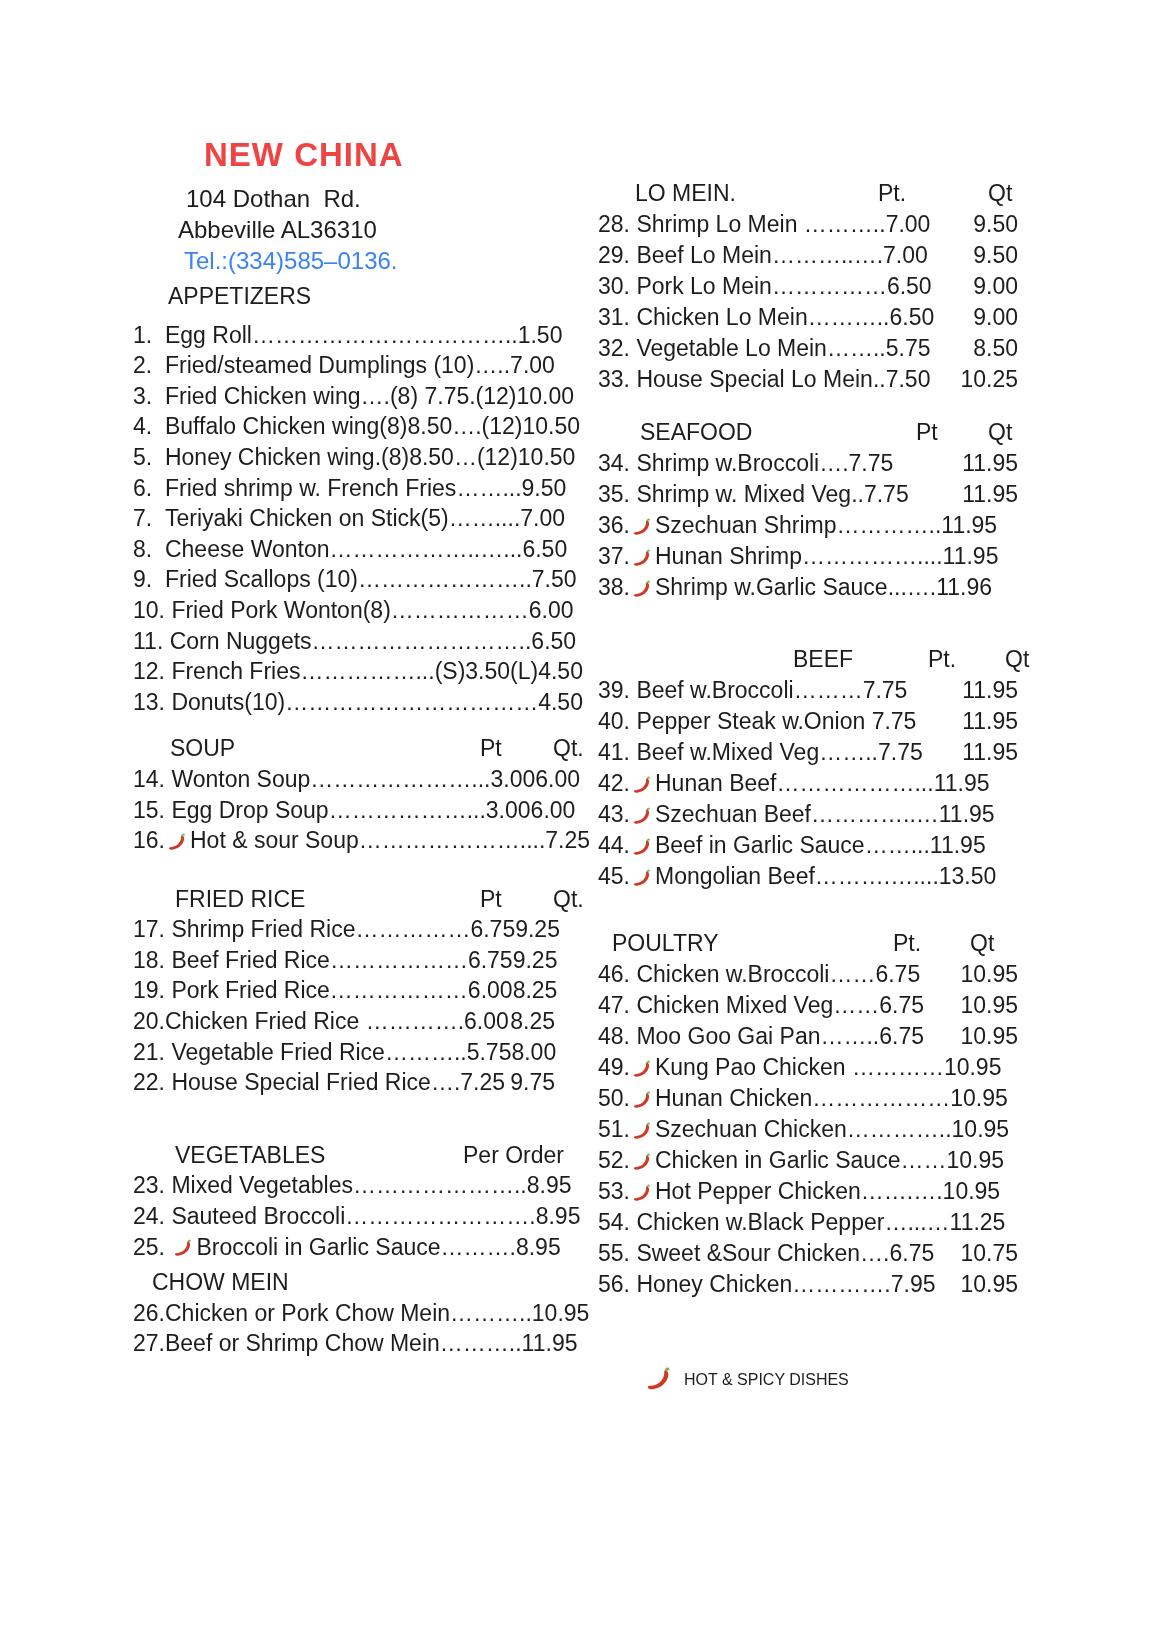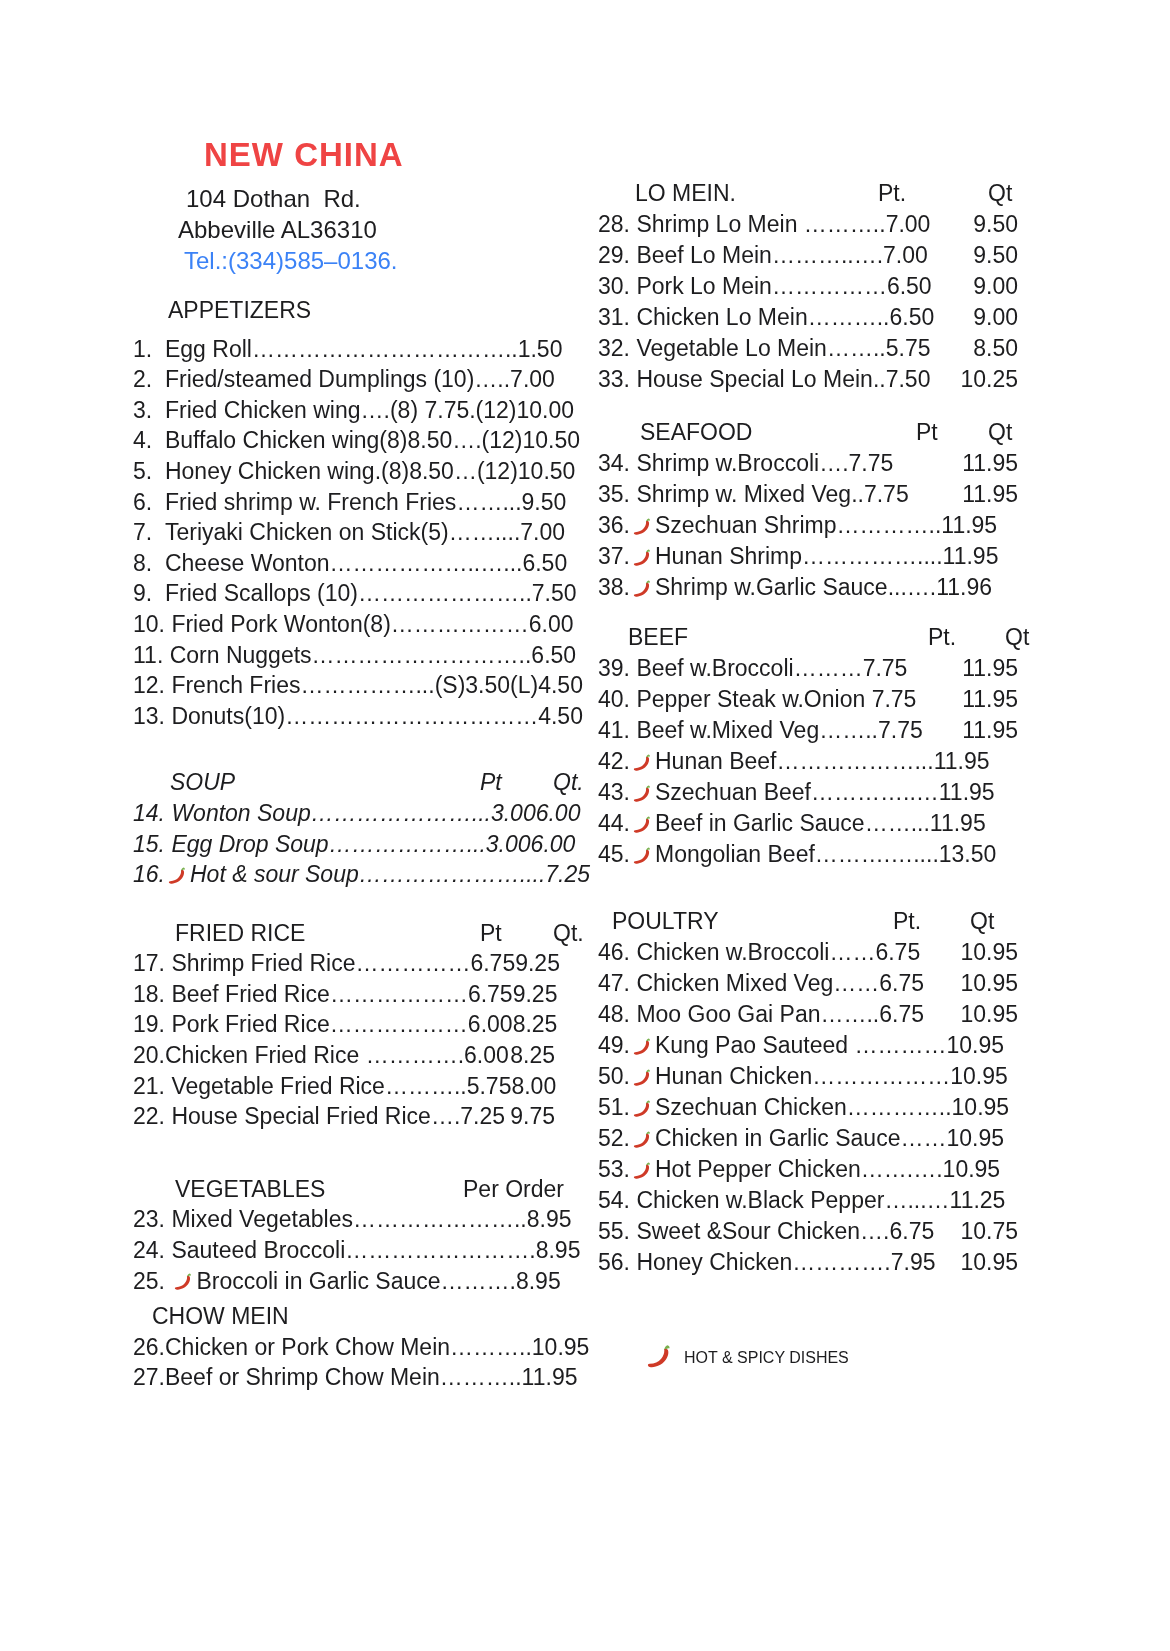--- a/index.html
+++ b/index.html
@@ -10,21 +10,21 @@
   }
   .page{position:absolute;inset:0;}
   .header{position:absolute;left:178px;top:136px;}
   .restaurant-name{font-size:33px;font-weight:700;letter-spacing:1px;margin-left:26px;color:#ef4444;}
   .addr{font-size:24px;line-height:31px;margin-top:9px;}
   .addr div{white-space:pre;}
   .addr .l1{padding-left:8px;}
   .addr .l2{padding-left:0px;}
   .phone{color:#3b82f6;padding-left:6px;}
   .column{position:absolute;font-size:23px;}
-  .col-left{left:133px;top:295px;width:422px;}
+  .col-left{left:133px;top:281px;width:422px;}
   .col-right{left:598px;top:178px;width:420px;}
   .line{display:flex;white-space:pre;line-height:30.6px;align-items:baseline;}
   .col-right .line{line-height:31px;}
   .sec-head{position:relative;line-height:30.6px;white-space:pre;}
   .col-right .sec-head{line-height:31px;}
   .qt{margin-left:auto;}
   .pt-label,.qt-label{position:absolute;top:0;}
   
   .sec-appetizers .sec-title{padding-left:35px;}
   .sec-appetizers .sec-head{margin-bottom:8px;}
@@ -38,26 +38,26 @@
   .sec-poultry .sec-title{padding-left:14px;}
   
   .sec-soup .pt-label{left:347px;}      .sec-soup .qt-label{left:420px;}
   .sec-friedrice .pt-label{left:347px;} .sec-friedrice .qt-label{left:420px;}
   .sec-vegetables .qt-label{left:330px;}
   .sec-lomein .pt-label{left:280px;}    .sec-lomein .qt-label{left:390px;}
   .sec-seafood .pt-label{left:318px;}   .sec-seafood .qt-label{left:390px;}
   .sec-beef .pt-label{left:330px;}      .sec-beef .qt-label{left:407px;}
   .sec-poultry .pt-label{left:295px;}   .sec-poultry .qt-label{left:372px;}
   
-  .sec-soup{margin-top:36px;font-style:italic;}
+  .sec-soup{margin-top:16px;}
   .sec-friedrice{margin-top:28px;}
   .sec-vegetables{margin-top:42px;}
   .sec-chowmein{margin-top:5px;}
   .sec-seafood{margin-top:22px;}
-  .sec-beef{margin-top:19px;}
+  .sec-beef{margin-top:41px;text-align:center;}
   .sec-poultry{margin-top:36px;}
   .chili{width:23px;height:23px;margin:0 1px -4px 1px;flex:none;align-self:center;}
   .footer{margin-top:64px;padding-left:45px;display:flex;align-items:center;font-size:16px;}
   .footer .chili{width:31px;height:31px;margin-right:9px;}
 </style>
 </head>
 <body>
 
 <div class="page">
 
@@ -174,21 +174,21 @@
             </svg><span class="name">Mongolian Beef</span><span class="dots">……….…....</span><span class="pt">13.50</span></div>
         </div>
         <div class="section sec-poultry">
           <div class="sec-head"><span class="sec-title">POULTRY</span><span class="pt-label">Pt.</span><span class="qt-label">Qt</span></div>
           <div class="line"><span class="num">46. </span><span class="name">Chicken w.Broccoli</span><span class="dots">……</span><span class="pt">6.75</span><span class="qt">10.95</span></div>
           <div class="line"><span class="num">47. </span><span class="name">Chicken Mixed Veg</span><span class="dots">……</span><span class="pt">6.75</span><span class="qt">10.95</span></div>
           <div class="line"><span class="num">48. </span><span class="name">Moo Goo Gai Pan</span><span class="dots">……..</span><span class="pt">6.75</span><span class="qt">10.95</span></div>
           <div class="line"><span class="num">49.</span><svg class="chili" viewBox="0 0 24 24">
               <path d="M18.3,2.6 C19.3,2.9 19.9,3.7 19.8,4.9 C18.4,4.6 17.3,5.1 16.8,6.4 L15.5,6.1 C15.9,4.3 17,3 18.3,2.6 Z" fill="#7ab04f"></path>
               <path d="M16.1,5.5 C16.9,5.1 18.3,5.4 18.6,6.3 C19.7,9.9 17.1,15 12.6,17.6 C8.7,19.8 4.5,19.9 3.4,18.7 C2.6,17.9 3.1,16.9 4.4,16.9 C8.2,16.8 11.1,15.5 13.3,12.9 C15,10.9 15.8,8.6 15.7,6.6 C15.7,6.1 15.8,5.7 16.1,5.5 Z" fill="#cf3a27"></path>
-            </svg><span class="name">Kung Pao Sauteed </span><span class="dots">…………</span><span class="pt">10.95</span></div>
+            </svg><span class="name">Kung Pao Chicken </span><span class="dots">…………</span><span class="pt">10.95</span></div>
           <div class="line"><span class="num">50.</span><svg class="chili" viewBox="0 0 24 24">
               <path d="M18.3,2.6 C19.3,2.9 19.9,3.7 19.8,4.9 C18.4,4.6 17.3,5.1 16.8,6.4 L15.5,6.1 C15.9,4.3 17,3 18.3,2.6 Z" fill="#7ab04f"></path>
               <path d="M16.1,5.5 C16.9,5.1 18.3,5.4 18.6,6.3 C19.7,9.9 17.1,15 12.6,17.6 C8.7,19.8 4.5,19.9 3.4,18.7 C2.6,17.9 3.1,16.9 4.4,16.9 C8.2,16.8 11.1,15.5 13.3,12.9 C15,10.9 15.8,8.6 15.7,6.6 C15.7,6.1 15.8,5.7 16.1,5.5 Z" fill="#cf3a27"></path>
             </svg><span class="name">Hunan Chicken</span><span class="dots">………………</span><span class="pt">10.95</span></div>
           <div class="line"><span class="num">51.</span><svg class="chili" viewBox="0 0 24 24">
               <path d="M18.3,2.6 C19.3,2.9 19.9,3.7 19.8,4.9 C18.4,4.6 17.3,5.1 16.8,6.4 L15.5,6.1 C15.9,4.3 17,3 18.3,2.6 Z" fill="#7ab04f"></path>
               <path d="M16.1,5.5 C16.9,5.1 18.3,5.4 18.6,6.3 C19.7,9.9 17.1,15 12.6,17.6 C8.7,19.8 4.5,19.9 3.4,18.7 C2.6,17.9 3.1,16.9 4.4,16.9 C8.2,16.8 11.1,15.5 13.3,12.9 C15,10.9 15.8,8.6 15.7,6.6 C15.7,6.1 15.8,5.7 16.1,5.5 Z" fill="#cf3a27"></path>
             </svg><span class="name">Szechuan Chicken</span><span class="dots">…………..</span><span class="pt">10.95</span></div>
           <div class="line"><span class="num">52.</span><svg class="chili" viewBox="0 0 24 24">
               <path d="M18.3,2.6 C19.3,2.9 19.9,3.7 19.8,4.9 C18.4,4.6 17.3,5.1 16.8,6.4 L15.5,6.1 C15.9,4.3 17,3 18.3,2.6 Z" fill="#7ab04f"></path>

